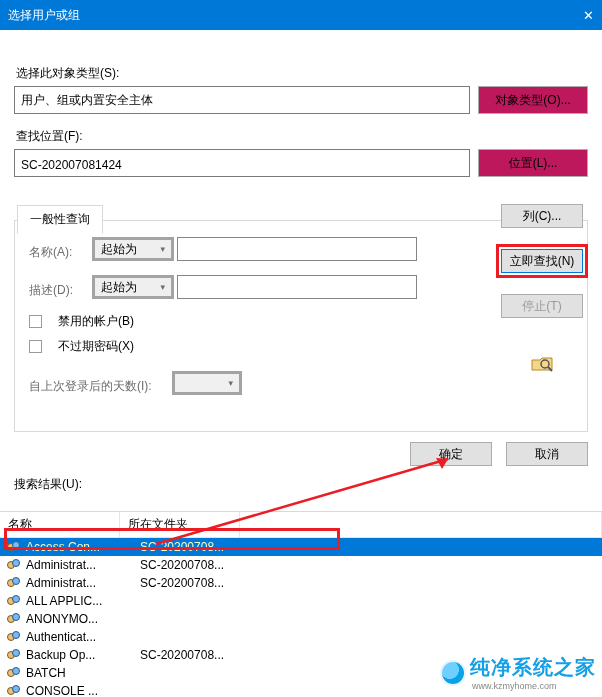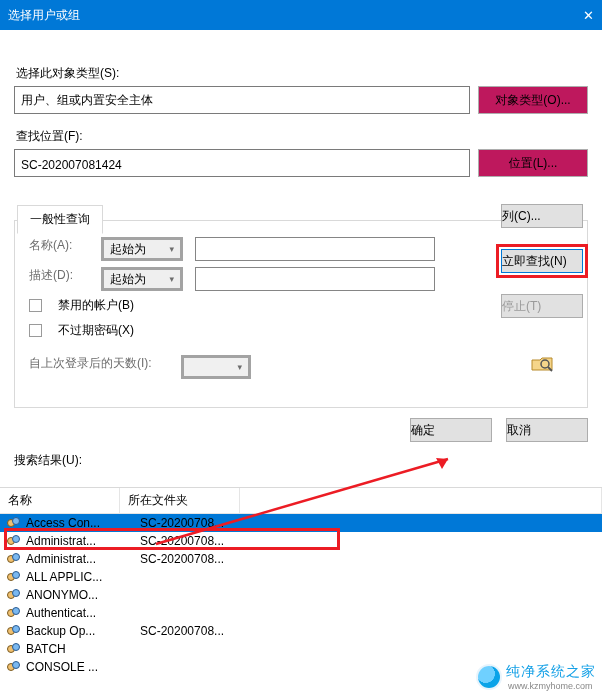--- a/index.html
+++ b/index.html
@@ -5,54 +5,54 @@
 *{box-sizing:border-box;margin:0;padding:0;font-family:"Microsoft YaHei","Segoe UI",Tahoma,sans-serif;font-size:12px;color:#000}
 body{background:#fff;width:602px;height:697px;position:relative;overflow:hidden}
 .titlebar{height:30px;background:#0078d7;display:flex;align-items:center;padding:0 8px;color:#fff}
 .titlebar .t{flex:1;color:#fff}
 .titlebar .close{width:30px;color:#fff;text-align:right;font-size:13px}
 .outer{padding:31px 14px 0 14px}
 .lbl{margin:4px 0 4px 2px}
 .row{display:flex;gap:8px;margin-bottom:14px}
 .tb{flex:1;height:28px;border:1px solid #7a7a7a;background:#fff;padding:4px 6px;display:flex;align-items:flex-end}
 .btn{width:110px;height:28px;border:1px solid #adadad;background:#be185d;display:flex;align-items:center;justify-content:center;cursor:default}
-.cbtn{width:82px;height:24px;border:1px solid #adadad;background:#e1e1e1;display:flex;align-items:center;justify-content:flex-start}
+.cbtn{width:82px;height:24px;border:1px solid #adadad;background:#e1e1e1;display:flex;align-items:center;justify-content:center}
 .tabwrap{position:relative;margin-top:2px}
 .tab{position:relative;z-index:2;left:3px;top:14px;display:inline-block;padding:5px 12px;background:#fff;border:1px solid #d9d9d9;border-bottom:1px solid #fff}
 .panel{border:1px solid #d9d9d9;padding:16px 12px 22px 14px;border-top-left-radius:0}
-.prow{display:flex;align-items:flex-start;gap:12px;margin-bottom:6px}
+.prow{display:flex;align-items:flex-end;gap:3px;margin-bottom:14px}
 .plbl{width:60px;color:#6d6d6d}
 .sel{width:82px;height:24px;border:3px solid #a3a3a3;background:#efefef;display:flex;align-items:center;justify-content:space-between;padding:0 6px;color:#6d6d6d}
 .chev{font-size:9px;color:#6d6d6d}
 .tin{width:240px;height:24px;border:1px solid #858585;background:#fff}
 .chk{display:flex;align-items:center;gap:16px;margin-bottom:8px;color:#6d6d6d}
 .cb{width:13px;height:13px;border:1px solid #9a9a9a;background:#fff}
 .rbtns{position:absolute;right:14px;top:204px;display:flex;flex-direction:column;gap:16px;align-items:center}
 .redbox{border:3px solid #ec1c24;padding:2px}
 .actr{display:flex;gap:14px;justify-content:flex-end;padding:10px 14px 8px 0}
 .srl{padding:0 14px;margin-top:2px;margin-bottom:18px}
 .list{border-top:1px solid #d9d9d9}
 .hrow{display:flex;background:#15803d}
 .hcell{padding:4px 8px;border-right:1px solid #e5e5e5;border-bottom:1px solid #e5e5e5;background:#fff}
 .hc1{width:120px}
 .hc2{width:120px}
 .trow{display:flex;align-items:center;height:18px;padding-left:6px}
 .sel1{background:#0078d7}
-.sel1 .cv{color:#000000}
+.sel1 .cv{color:#fef9c3}
 .cv{padding:0 2px}
 .cv1{width:114px;overflow:hidden;white-space:nowrap}
 .cv2{width:114px;overflow:hidden;white-space:nowrap}
 .uicon{width:16px;height:14px;display:inline-block;position:relative;margin-right:2px}
 .uicon::before{content:"";position:absolute;left:1px;top:3px;width:6px;height:6px;border-radius:50%;background:#f0c070;border:1px solid #7a5a20}
 .uicon::after{content:"";position:absolute;left:6px;top:1px;width:6px;height:6px;border-radius:50%;background:#7ab8f0;border:1px solid #2a5a90}
 .redsel{position:absolute;border:3px solid #ec1c24;pointer-events:none}
 .arrow{position:absolute;pointer-events:none}
 .wm{position:absolute;right:6px;bottom:6px;display:flex;align-items:center;gap:6px}
 .wm .logo{width:22px;height:22px;border-radius:50%;background:radial-gradient(circle at 35% 35%,#6fd0ff 0 45%,#0aa3e8 46% 100%);box-shadow:0 0 0 2px #e8f4fc}
-.wm .txt{color:#14a0e6;font-size:14px;font-weight:normal;letter-spacing:1px}
+.wm .txt{color:#14a0e6;font-size:20px;font-weight:bold;letter-spacing:1px}
 .wm .sub{color:#888;font-size:9px;margin-left:2px}
 .find{width:20px;height:20px;display:inline-block}
 .disabled{color:#9a9a9a}
 </style>
 </head>
 <body>
 
 <div class="titlebar">
   <span class="t">选择用户或组</span>
   <span class="close">✕</span>

